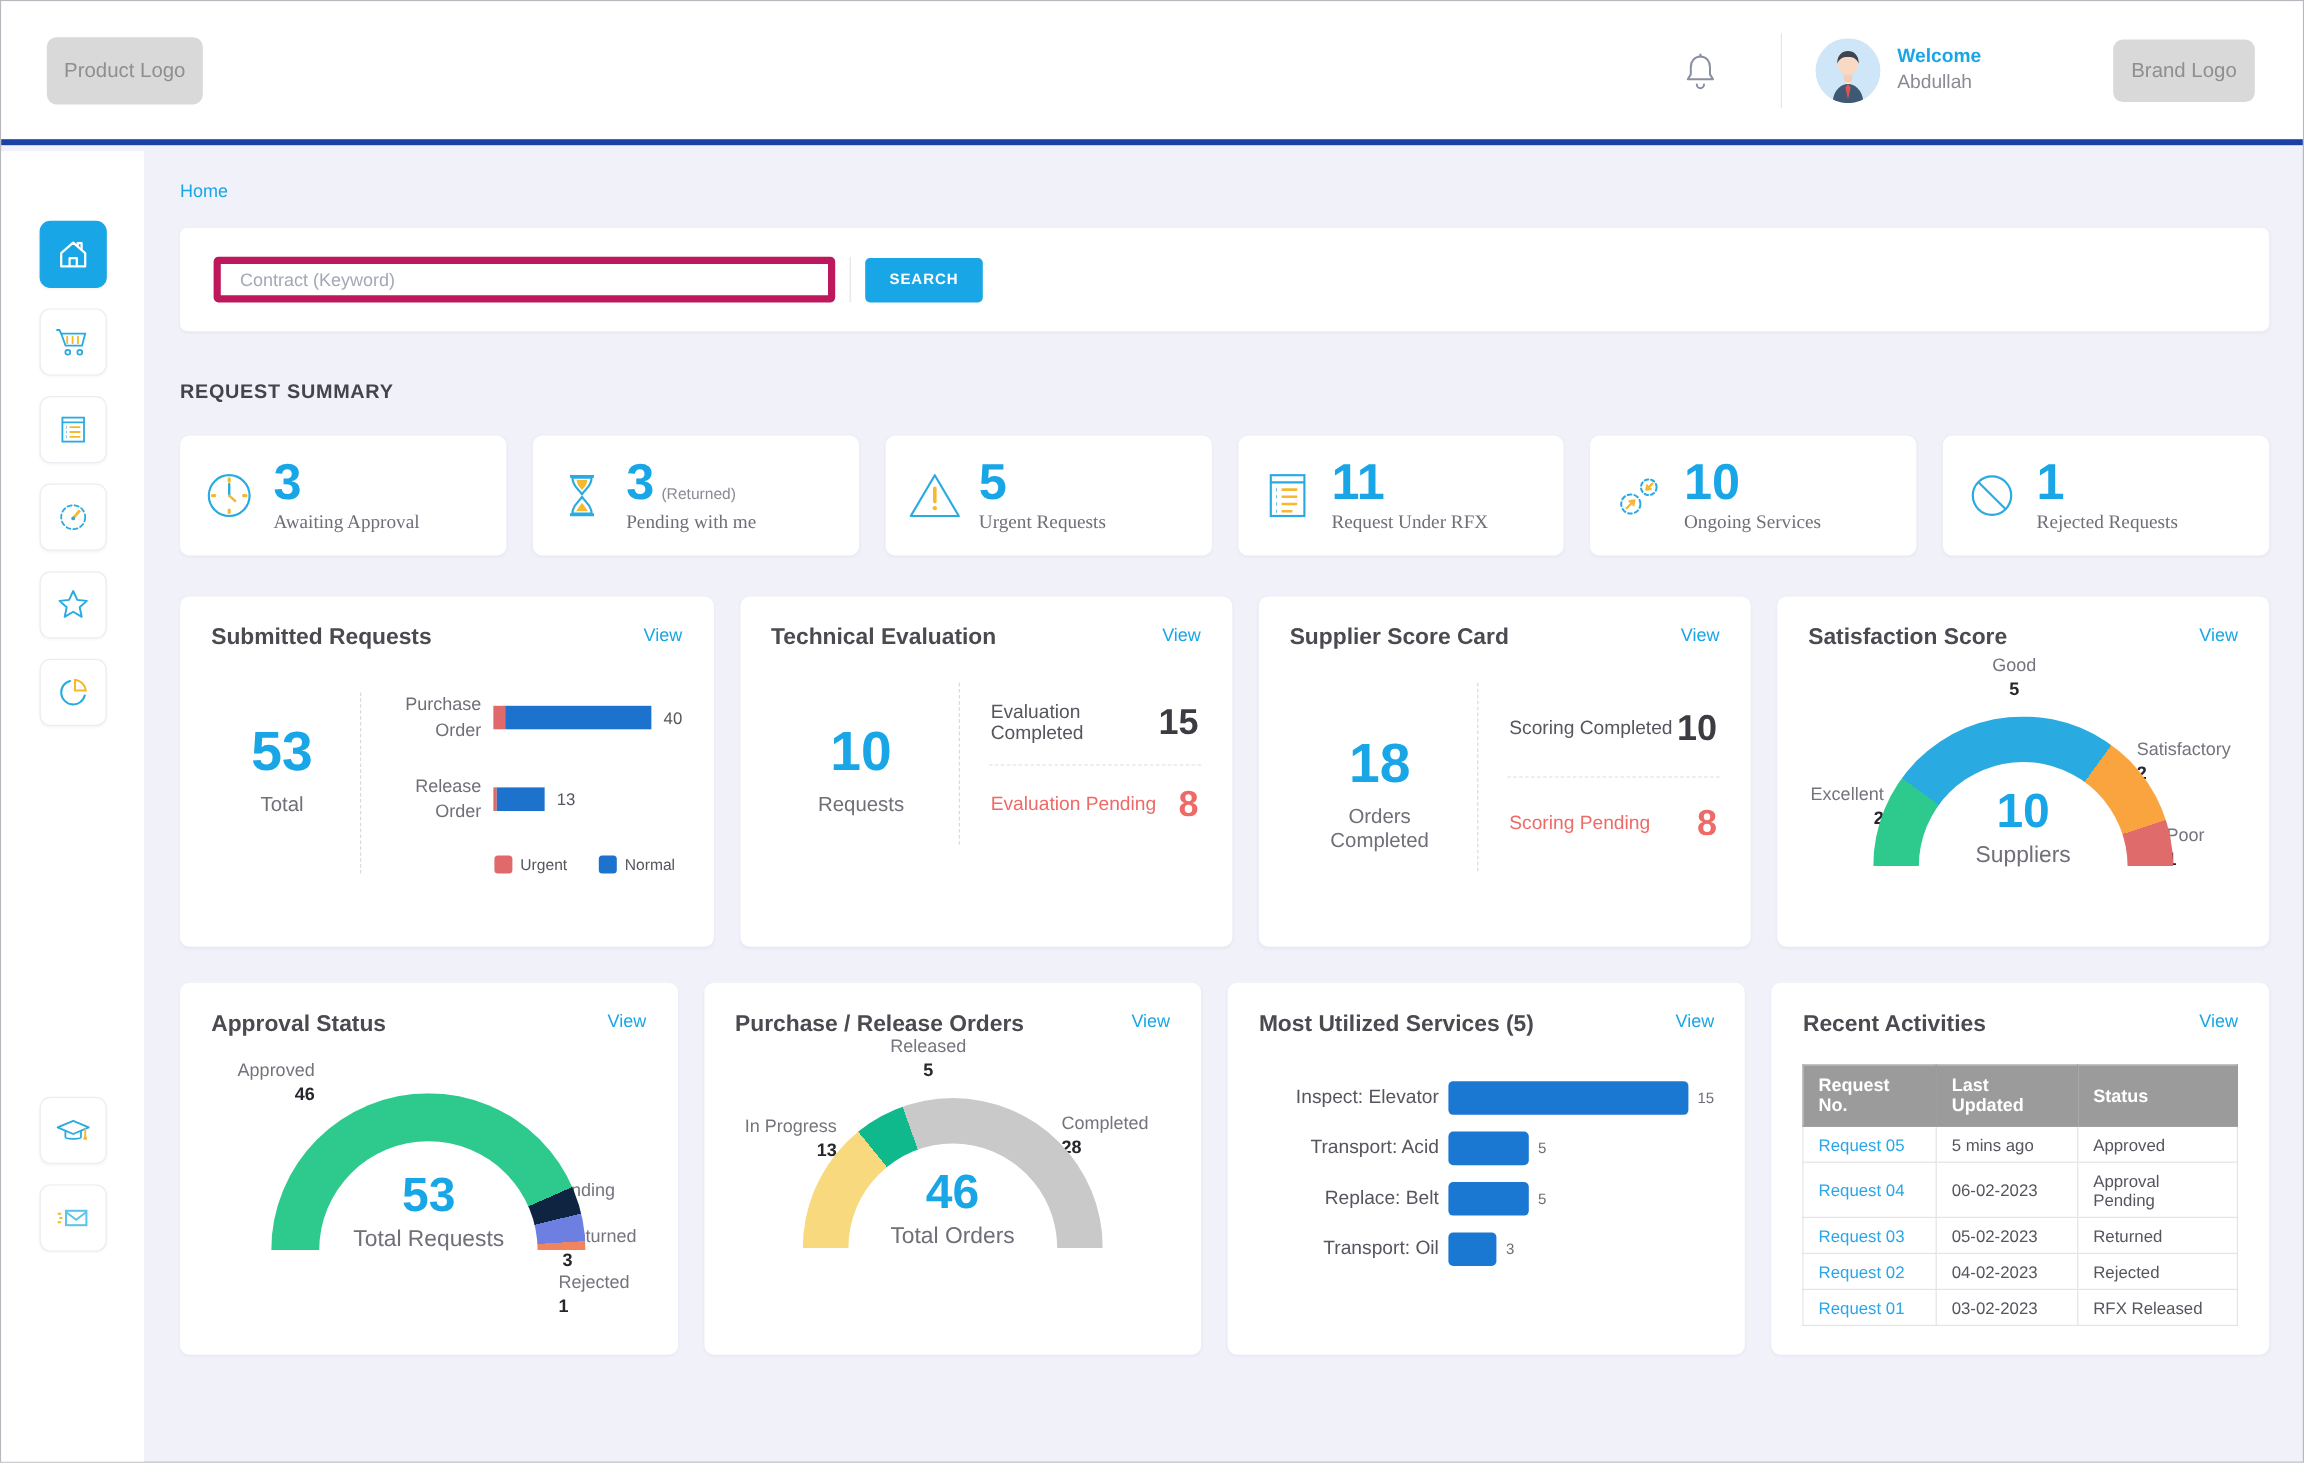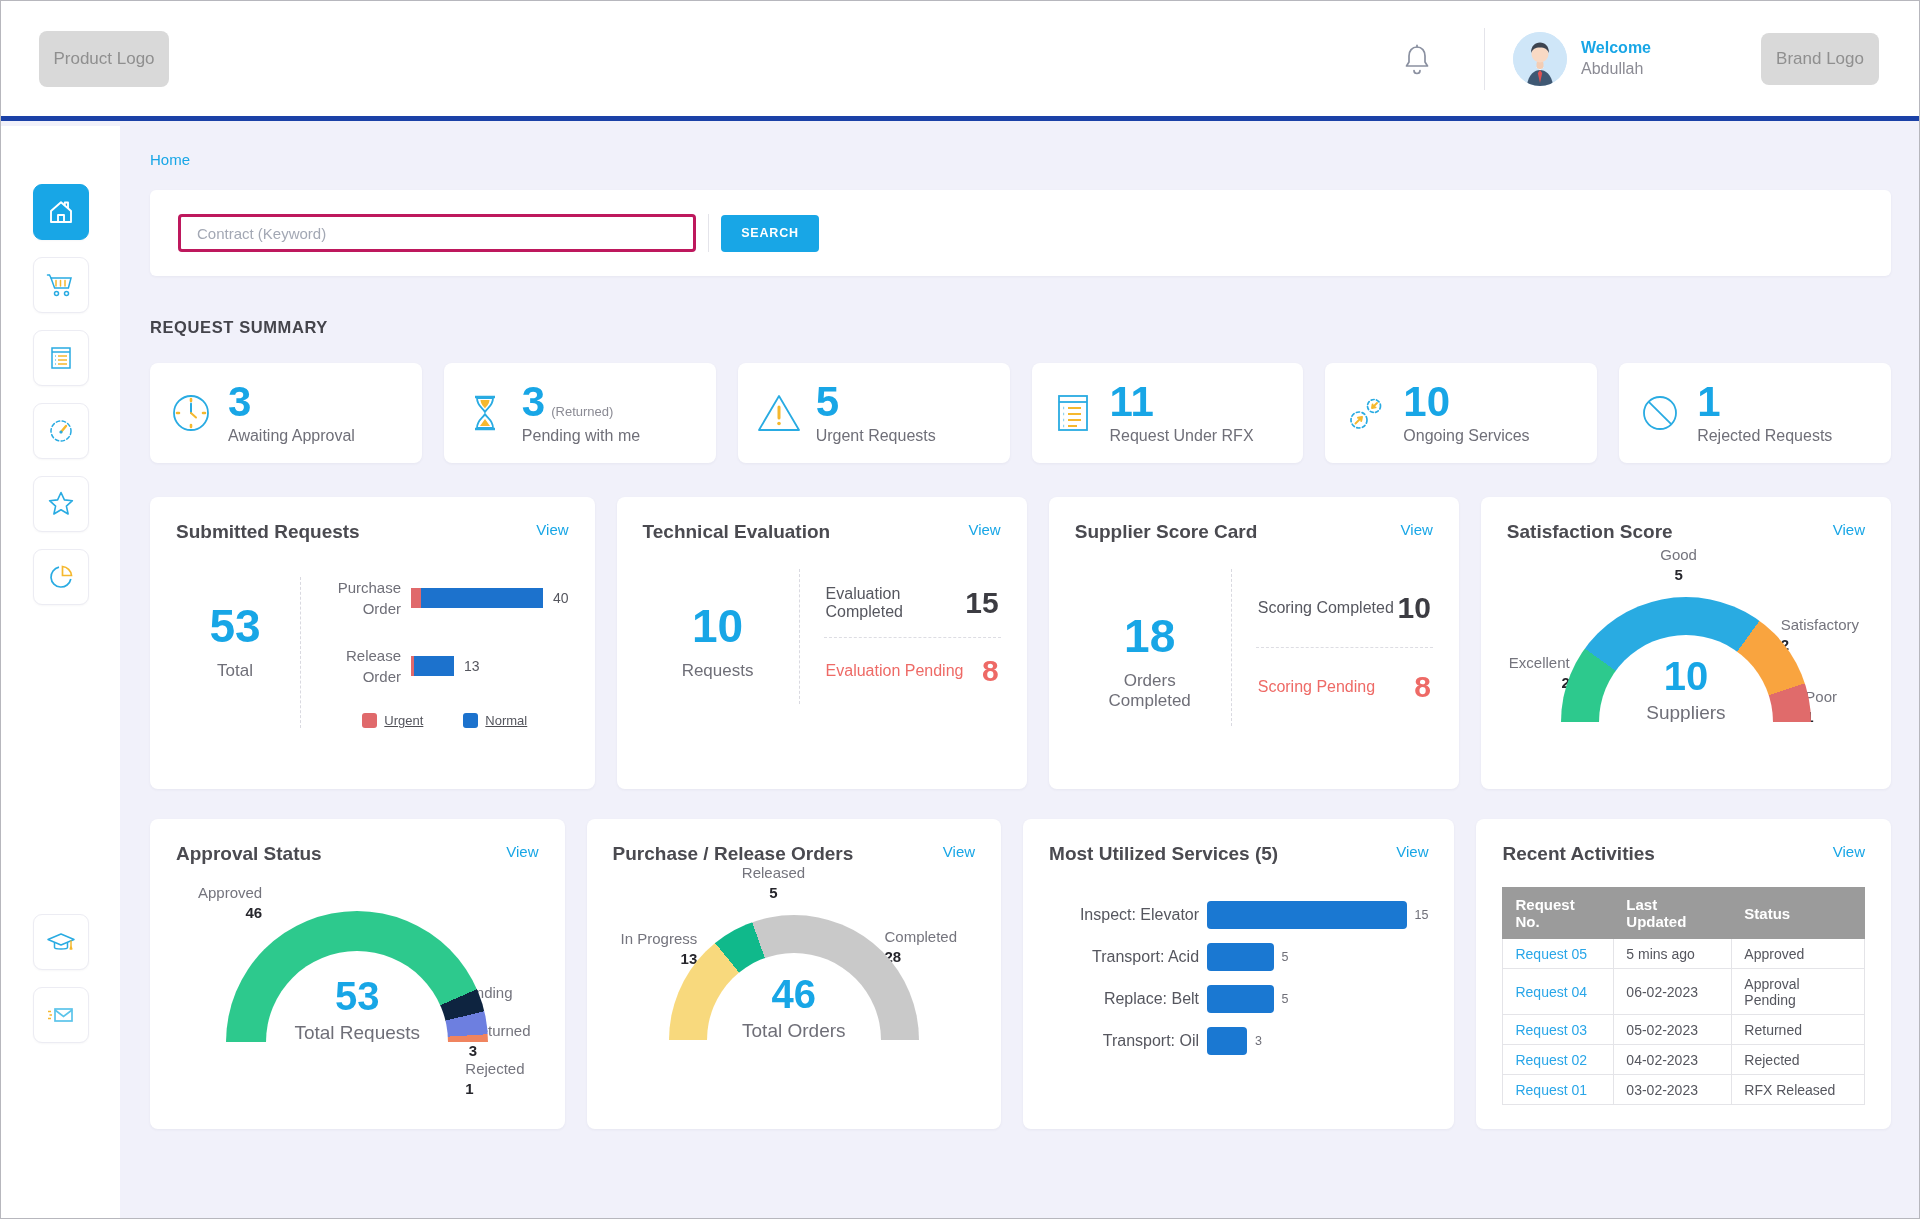--- a/index.html
+++ b/index.html
@@ -48,21 +48,21 @@
 
   
   .main { margin-left:119px; padding:30px 28px 0 30px; min-height:1031px; }
   .breadcrumb { color:#18a6e6; font-size:15px; margin-bottom:22px; cursor:pointer; width:max-content; }
 
   .search-card {
     background:#fff; border-radius:6px; height:86px; padding:22px 30px 22px 28px;
     display:flex; align-items:center; box-shadow:0 1px 3px rgba(40,40,80,.05);
   }
   .search-input {
-    height:38px; border:3px solid #be185d; border-radius:4px; padding:0 16px;
+    height:38px; border:6px solid #be185d; border-radius:4px; padding:0 16px;
     font-size:15px; color:#555; font-family:inherit; background:#fff;
   }
   .search-input::placeholder { color:#a3a8b4; }
   .input-keyword { width:518px; }
   .search-sep { width:1px; height:38px; background:#e4e4ea; margin:0 12px; }
   .input-category { flex:1; margin-right:24px; }
   .search-btn {
     width:98px; height:37px; background:#18a6e6; color:#fff; border:none; border-radius:4px;
     font-size:12.5px; font-weight:700; letter-spacing:.8px; cursor:pointer; font-family:inherit;
   }
@@ -73,21 +73,21 @@
   .summary-row { display:grid; grid-template-columns:repeat(6,1fr); gap:22px; margin-top:26px; }
   .sum-card {
     background:#fff; border-radius:8px; height:100px; display:flex; align-items:center;
     padding:0 10px 0 18px; box-shadow:0 1px 3px rgba(40,40,80,.05);
   }
   .sum-icon { width:46px; flex:0 0 46px; display:flex; justify-content:center; }
   .sum-body { margin-left:14px; }
   .num-row { display:flex; align-items:baseline; }
   .sum-value { color:#18a6e6; font-size:42px; font-weight:600; line-height:1; }
   .sum-note { color:#8b8b94; font-size:13px; margin-left:6px; }
-  .sum-label { color:#6f6f78; font-size:16px; margin-top:4px; white-space:nowrap; }
+  .sum-label { color:#6f6f78; font-size:16px; margin-top:4px; white-space:nowrap;font-family:Liberation Serif, serif; }
 
   
   .cards-row { display:grid; grid-template-columns:repeat(4,1fr); gap:22px; margin-top:34px; }
   .cards-row.bottom { margin-top:30px; }
   .panel {
     background:#fff; border-radius:8px; min-height:278px; padding:24px 26px;
     box-shadow:0 1px 3px rgba(40,40,80,.05); position:relative;
   }
   .panel-head { display:flex; justify-content:space-between; align-items:flex-start; }
   .panel-title { font-size:19px; font-weight:700; color:#4a4a50; }
@@ -98,21 +98,21 @@
   .sr-total { width:118px; text-align:center; padding-top:26px; }
   .big-num { color:#18a6e6; font-size:46px; font-weight:700; line-height:1; }
   .big-sub { color:#6f6f78; font-size:17px; margin-top:12px; }
   .v-dash { border-left:1px dashed #d9d9e0; margin:0 0 0 6px; }
   .sr-bars { flex:1; padding-left:26px; }
   .bar-row { display:flex; align-items:center; margin-bottom:26px; }
   .bar-cat { width:74px; text-align:right; color:#6f6f78; font-size:15px; line-height:1.4; }
   .stack { display:flex; height:20px; margin-left:10px; overflow:hidden; }
   .seg { height:100%; }
   .bar-val { margin-left:10px; font-size:14px; color:#55565e; }
-  .legend { display:flex; justify-content:center; gap:40px; margin-top:16px; padding-right:6px;text-decoration:underline; }
+  .legend { display:flex; justify-content:flex-end; gap:26px; margin-top:16px; padding-right:6px; }
   .leg-item { display:flex; align-items:center; gap:7px; font-size:13px; color:#55565e; }
   .leg-swatch { width:15px; height:15px; border-radius:3px; }
 
   
   .stat-body { display:flex; margin-top:26px; }
   .stat-total { width:150px; text-align:center; padding-top:34px; }
   .stat-rows { flex:1; padding-left:24px; }
   .stat-row { display:flex; justify-content:space-between; align-items:center; padding:16px 2px; }
   .stat-row + .stat-row { border-top:1px dashed #ddddE3; }
   .stat-label { font-size:16px; color:#55565e; }

